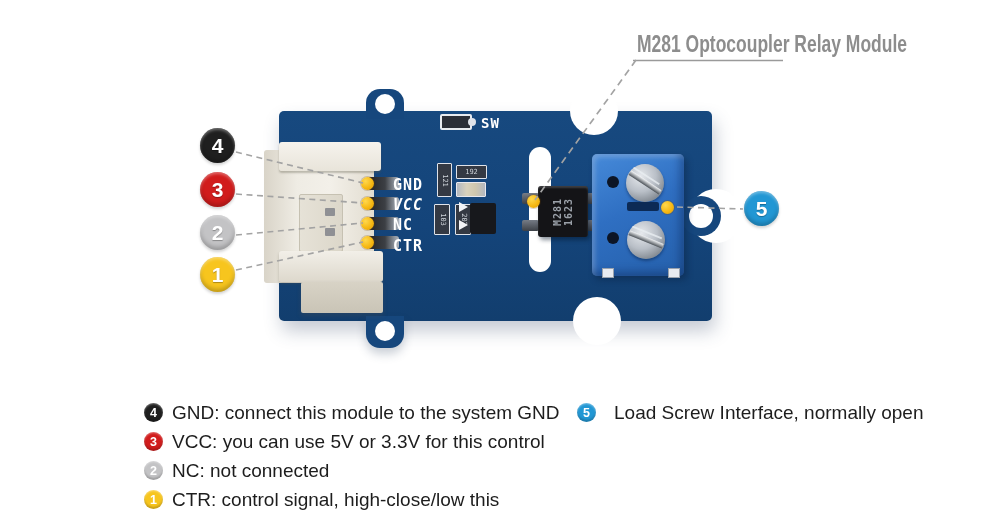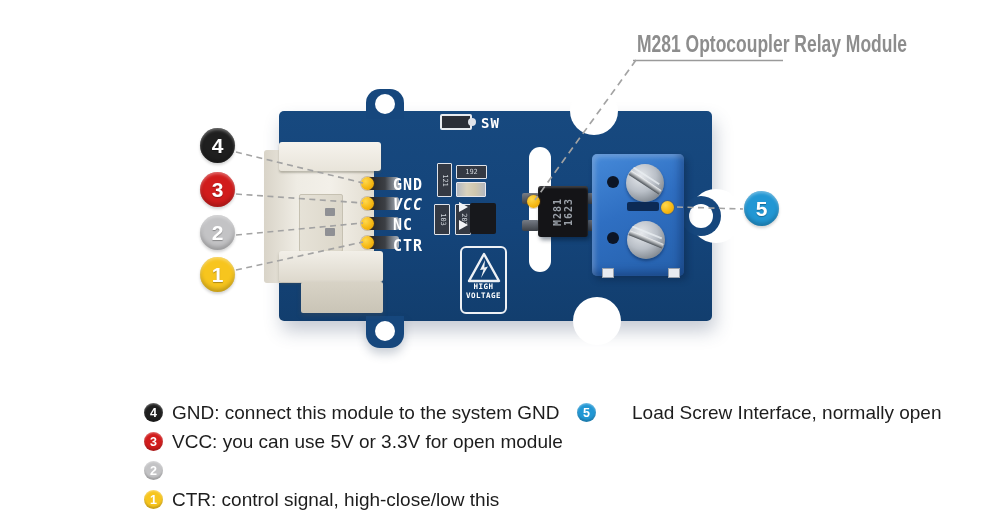--- a/index.html
+++ b/index.html
@@ -103,21 +103,21 @@
   .dot{width:13px;height:13px;border-radius:50%;
        background:radial-gradient(circle at 35% 32%,#ffd84d 0%,#f5b50f 60%,#d9950a 100%);
        box-shadow:0 0 0 1px rgba(120,70,0,.25);}
 
   
   .legend-row{display:flex;align-items:center;height:29px;}
   .badge{width:19px;height:19px;border-radius:50%;color:#fff;font-size:12.5px;font-weight:bold;
        display:flex;align-items:center;justify-content:center;flex:0 0 19px;
        box-shadow:inset 0 1px 2px rgba(255,255,255,.4), inset 0 -2px 2px rgba(0,0,0,.2);}
   .legend-text{font-size:19px;color:#1d1d1d;margin-left:9px;white-space:nowrap;text-align:center;}
-  .legend-right .legend-text{margin-left:36px;}
+  .legend-right .legend-text{margin-left:18px;}
 
   svg.overlay{position:absolute;left:0;top:0;z-index:60;pointer-events:none;}
 </style>
 </head>
 <body>
 
 <div id="stage">
 
   <div class="abs title">M281 Optocoupler Relay Module</div>
 
@@ -191,28 +191,20 @@
     <div class="screw-slot2" style="transform:rotate(33deg);"></div>
   </div>
   <div class="abs screw" style="left:627px;top:221px;">
     <div class="screw-slot" style="transform:rotate(22deg);"></div>
     <div class="screw-slot2" style="transform:rotate(22deg);"></div>
   </div>
   <div class="abs term-gap"></div>
   <div class="abs foot" style="left:602px;top:268px;"></div>
   <div class="abs foot" style="left:668px;top:268px;"></div>
 
-  <div class="abs hv">
-    <svg width="34" height="31" viewBox="0 0 34 31">
-      <polygon points="17,2 32,29 2,29" fill="none" stroke="#eef1f5" stroke-width="2.4" stroke-linejoin="round"></polygon>
-      <path d="M18 8 L13 18 L16.5 17.5 L14 26 L21 14.5 L17.3 15.5 Z" fill="#eef1f5"></path>
-    </svg>
-    <div class="hv-text">HIGH</div>
-    <div class="hv-text">VOLTAGE</div>
-  </div>
 
   <div class="abs dot" style="left:361px;top:177px;"></div>
   <div class="abs dot" style="left:361px;top:197px;"></div>
   <div class="abs dot" style="left:361px;top:217px;"></div>
   <div class="abs dot" style="left:361px;top:236px;"></div>
   <div class="abs dot" style="left:527px;top:195px;"></div>
   <div class="abs dot" style="left:661px;top:201px;"></div>
 
   <div class="abs callout c-4" style="left:200px;top:128px;">
       <span>4</span>
@@ -240,24 +232,25 @@
     <line x1="677" y1="207" x2="743" y2="209" stroke="#a3a3a3" stroke-width="1.6" stroke-dasharray="6 4.5"></line>
   </svg>
 
   <div class="abs" style="left:144px;top:398px;">
     <div class="legend-row">
       <span class="badge c-4">4</span>
       <span class="legend-text">GND: connect this module to the system GND</span>
     </div>
     <div class="legend-row">
       <span class="badge c-3">3</span>
-      <span class="legend-text">VCC: you can use 5V or 3.3V for open module</span>
+      <span class="legend-text">VCC: you can use 5V or 3.3V for this control</span>
     </div>
     <div class="legend-row">
       <span class="badge c-2">2</span>
+      <span class="legend-text">NC: not connected</span>
     </div>
     <div class="legend-row">
       <span class="badge c-1">1</span>
       <span class="legend-text">CTR: control signal, high-close/low this</span>
     </div>
   </div>
   <div class="abs legend-right" style="left:577px;top:398px;">
     <div class="legend-row">
       <span class="badge c-5">5</span>
       <span class="legend-text">Load Screw Interface, normally open</span>

